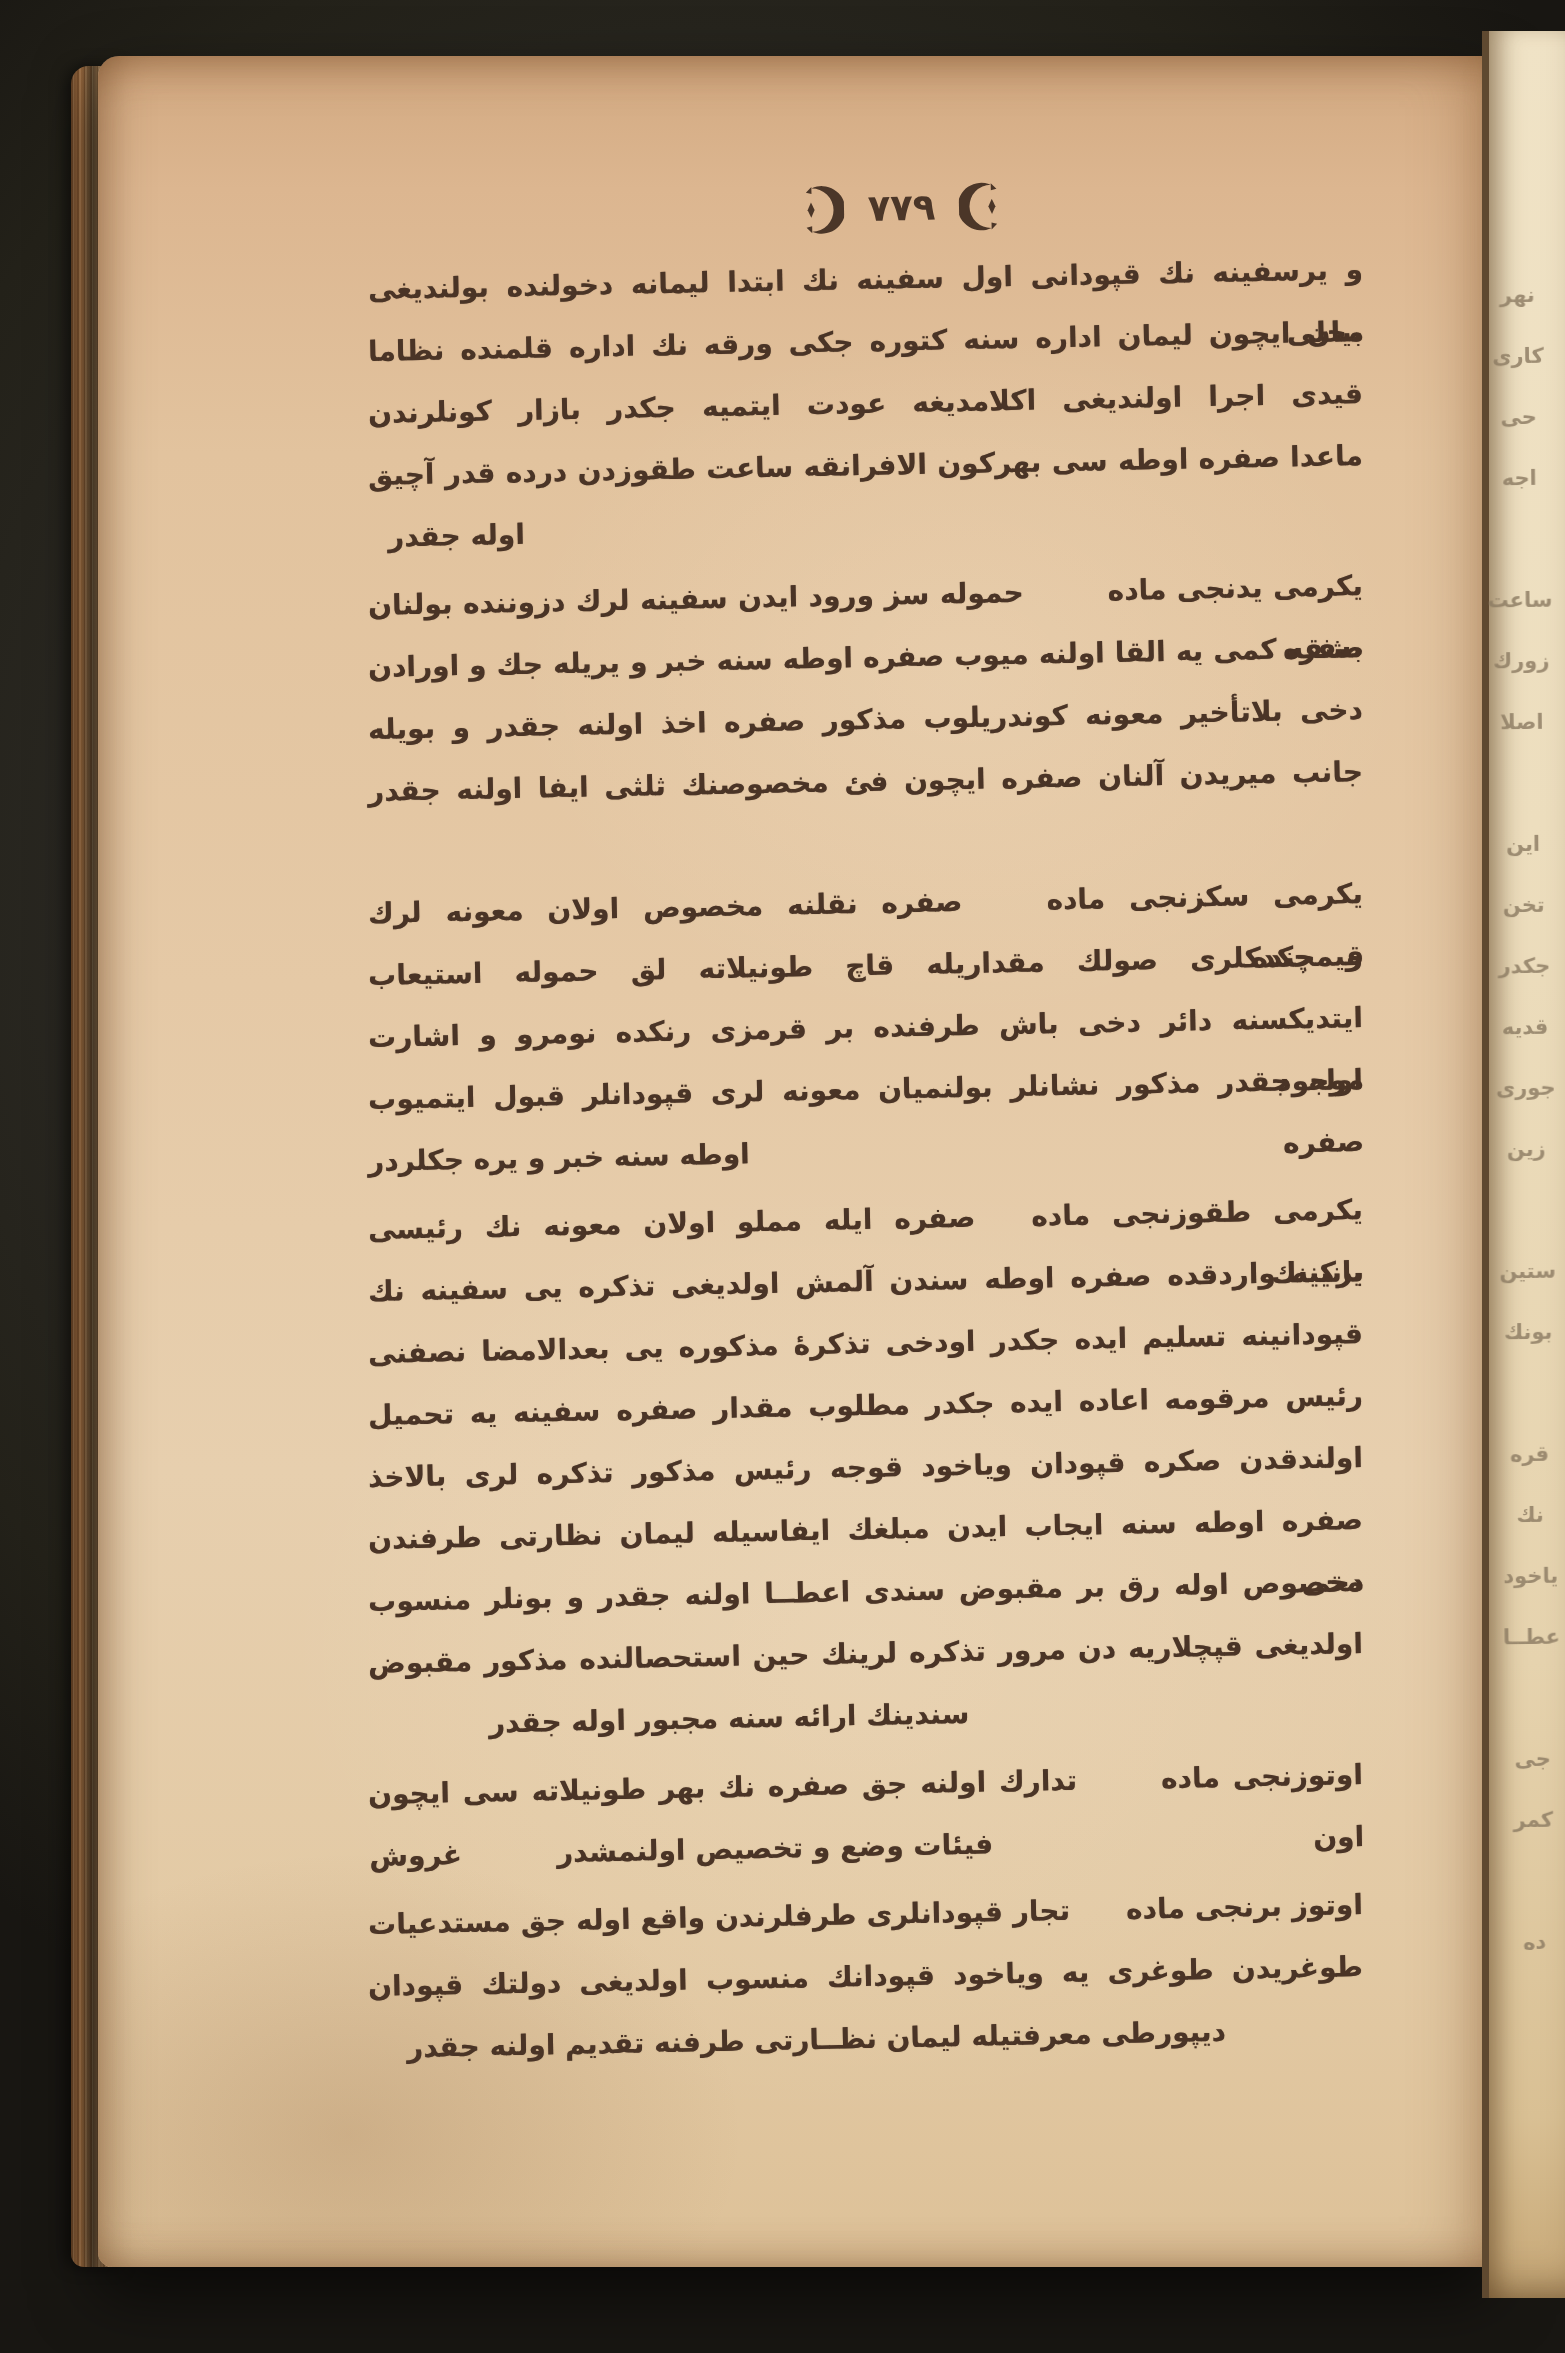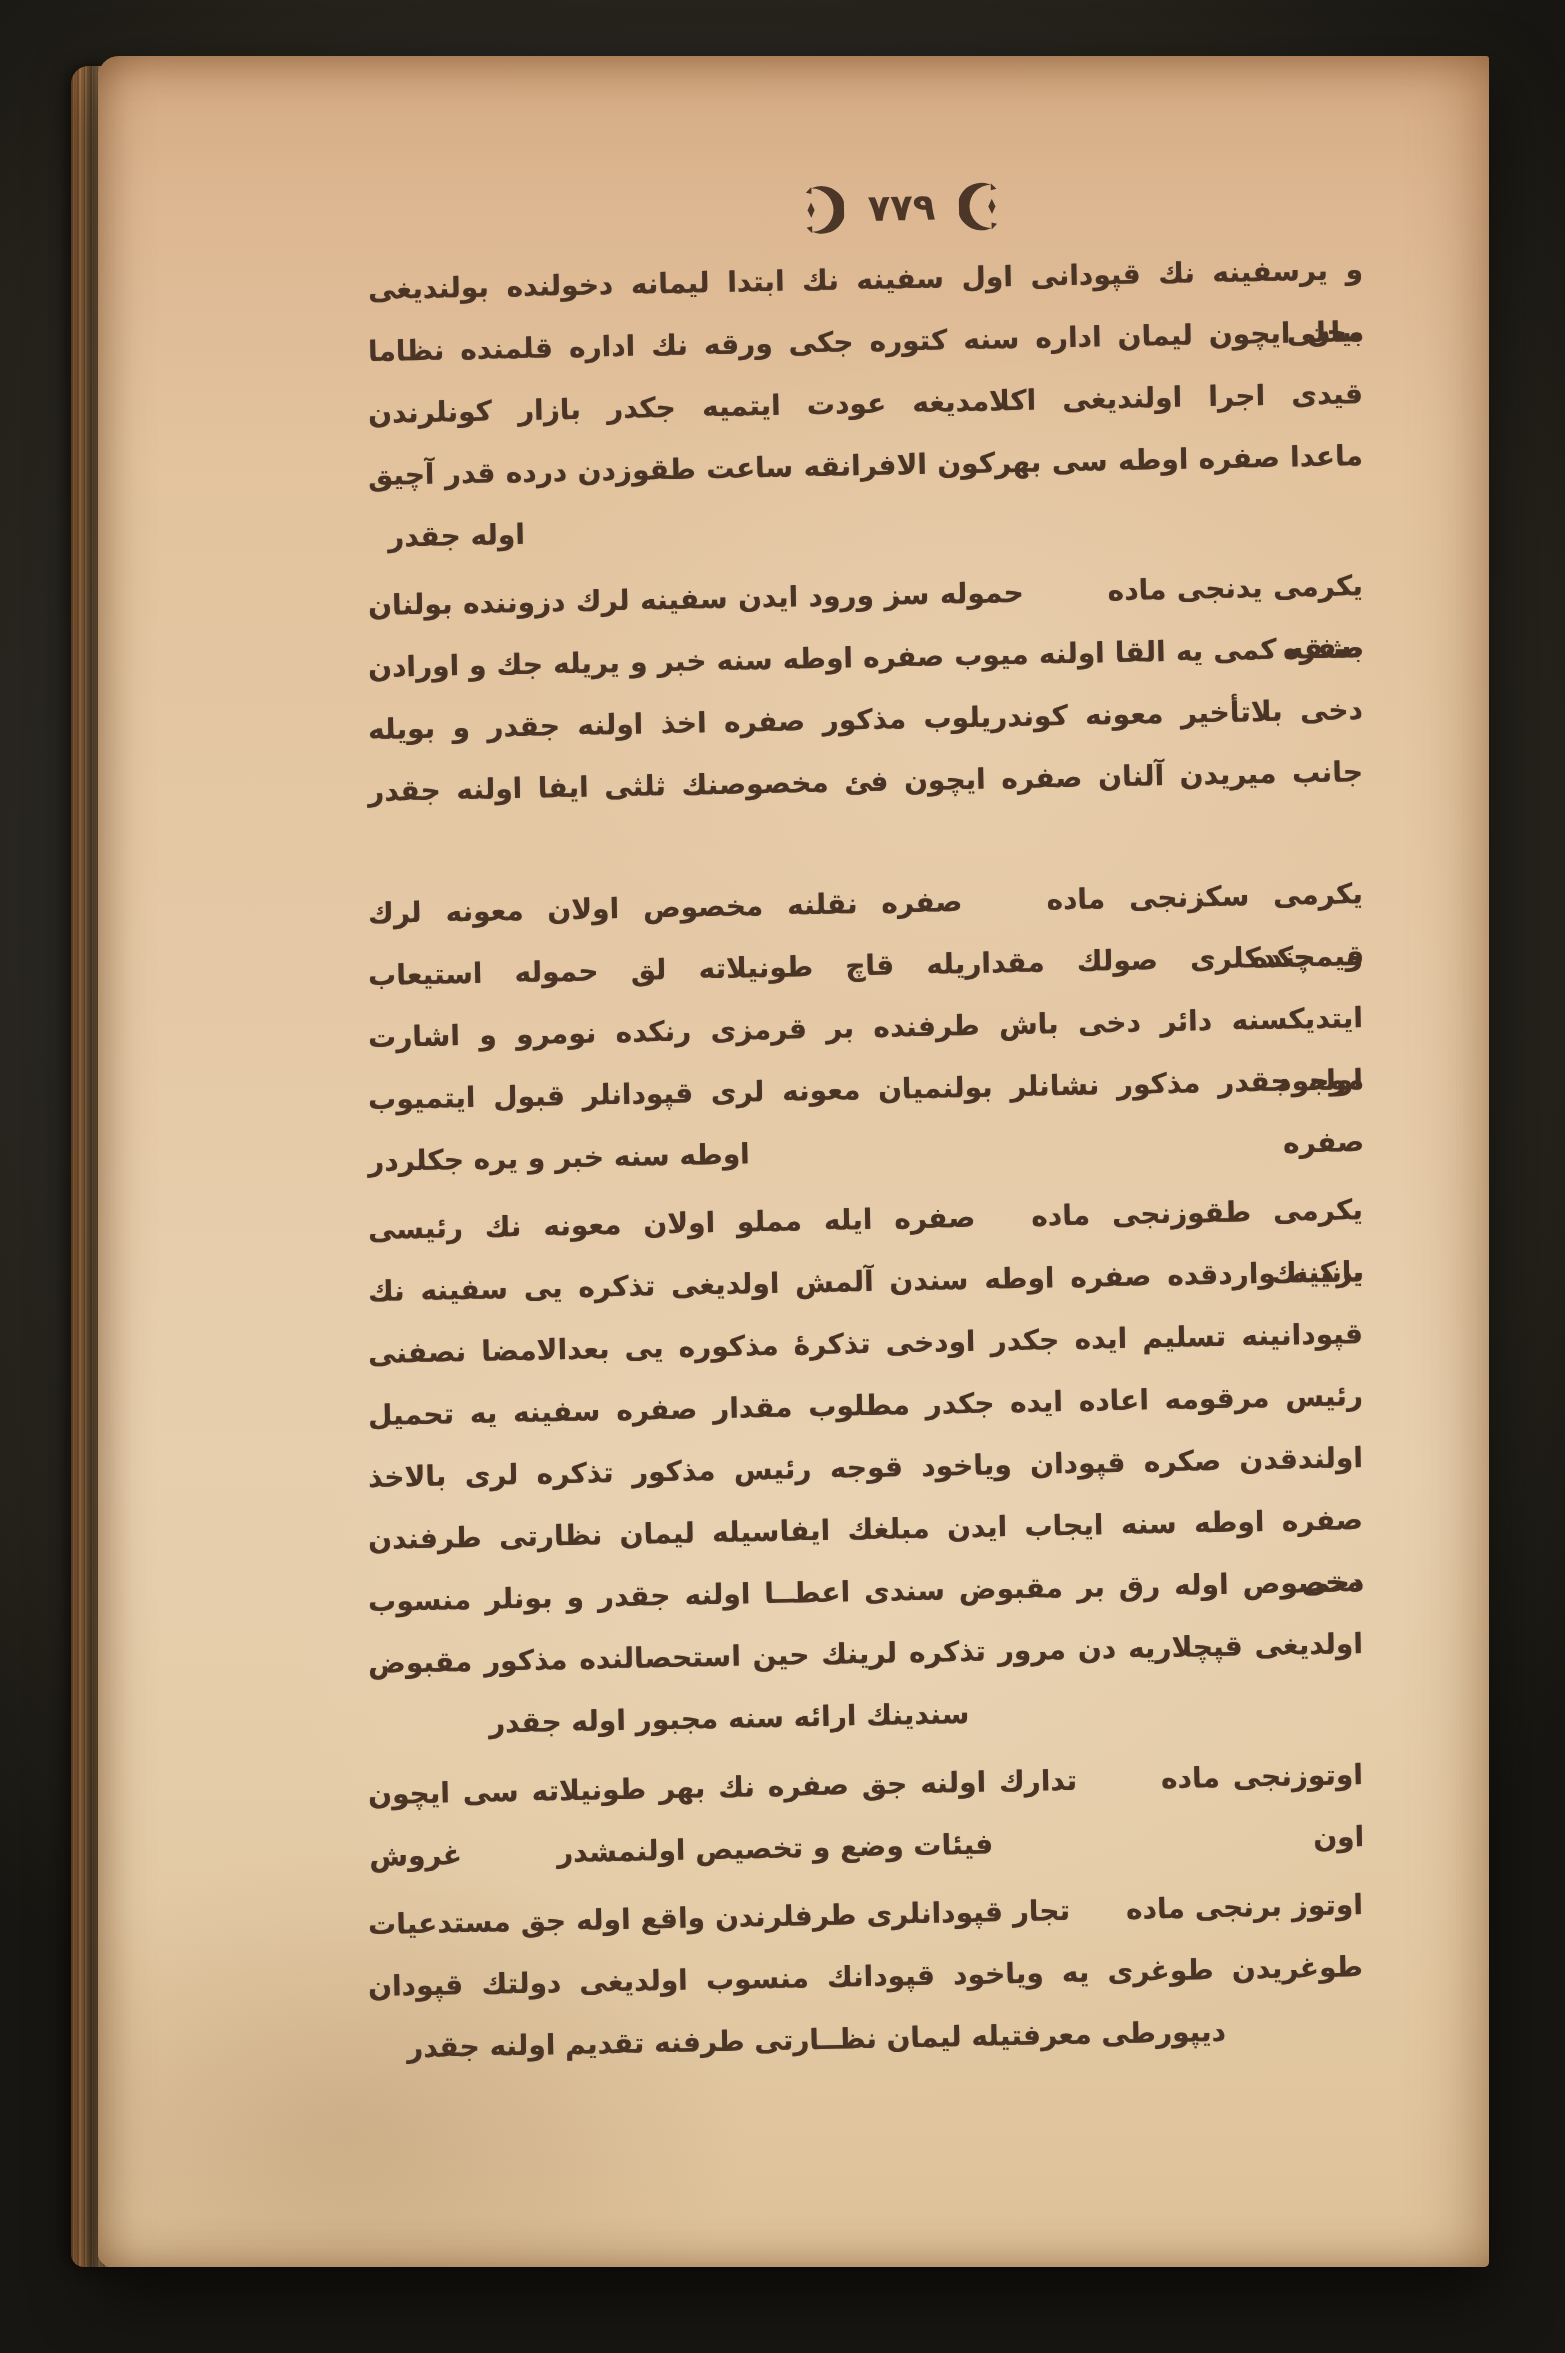--- a/index.html
+++ b/index.html
@@ -124,15 +124,45 @@
       <div class="tl short ind-b">سندینك ارائه سنه مجبور اوله جقدر</div>
       <div class="tl j gap-a">اوتوزنجی ماده   تدارك اولنه جق صفره نك بهر طونیلاته سی ایچون اون غروش</div>
       <div class="tl short ind-c">فیئات وضع و تخصیص اولنمشدر</div>
       <div class="tl j gap-a">اوتوز برنجی ماده  تجار قپودانلری طرفلرندن واقع اوله جق مستدعیات</div>
       <div class="tl j">طوغریدن طوغری یه ویاخود قپودانك منسوب اولدیغی دولتك قپودان</div>
       <div class="tl short ind-d">دیپورطی معرفتیله لیمان نظــارتی طرفنه تقدیم اولنه جقدر</div>
 
     </div>
   </div>
 
+  <div class="facing-page">
+    <div class="facing-fragments">نهر
+كارى
+حى
+اجه
+
+ساعت
+زورك
+اصلا
+
+این
+تخن
+جكدر
+قدیه
+جورى
+زین
+
+ستین
+بونك
+
+قره نك
+یاخود
+عطــا
+
+جى
+كمر
+
+دە
+</div>
+  </div>
 
 </div>
 
 
 </body></html>

